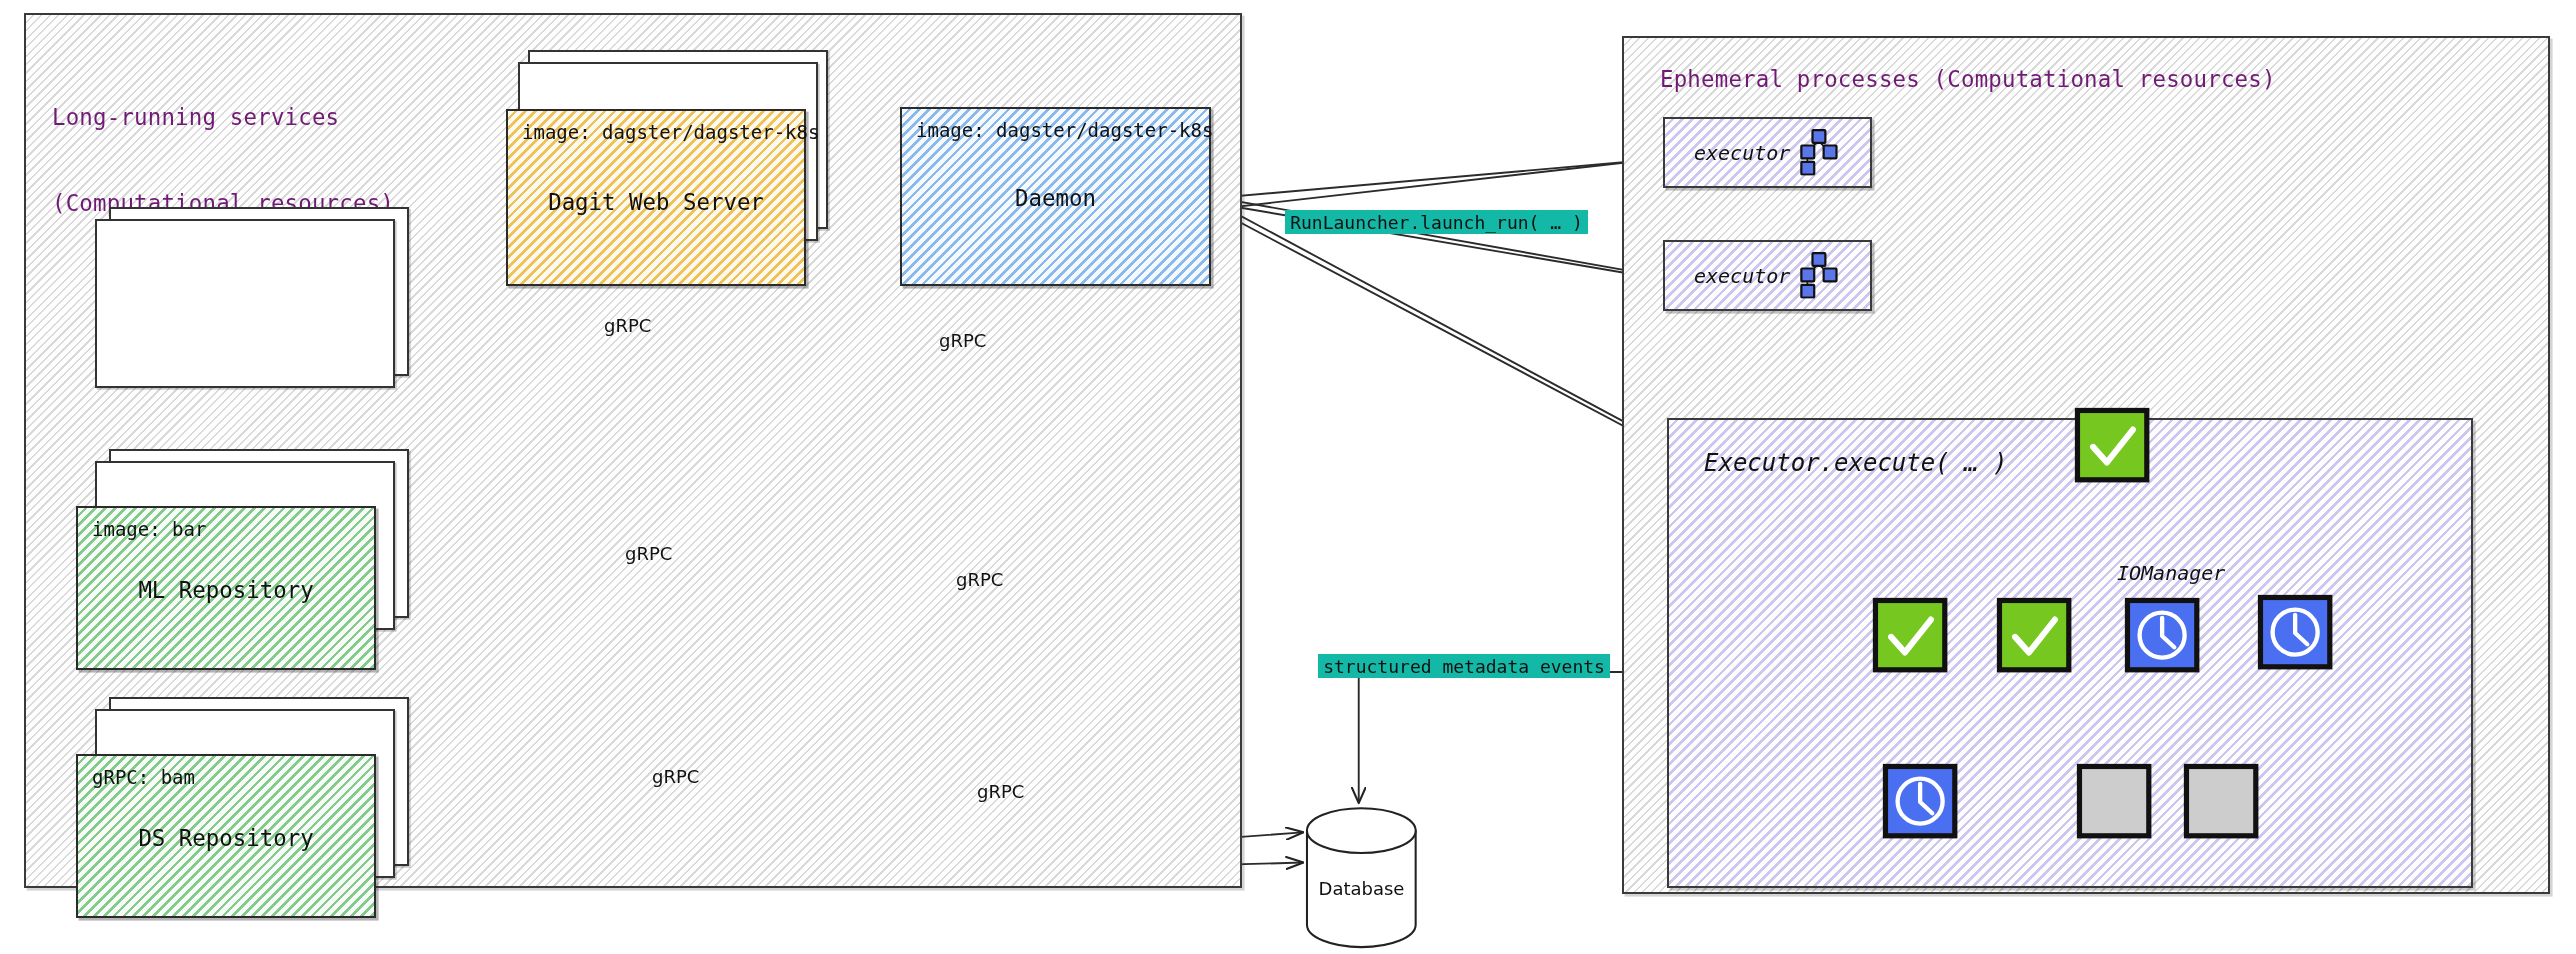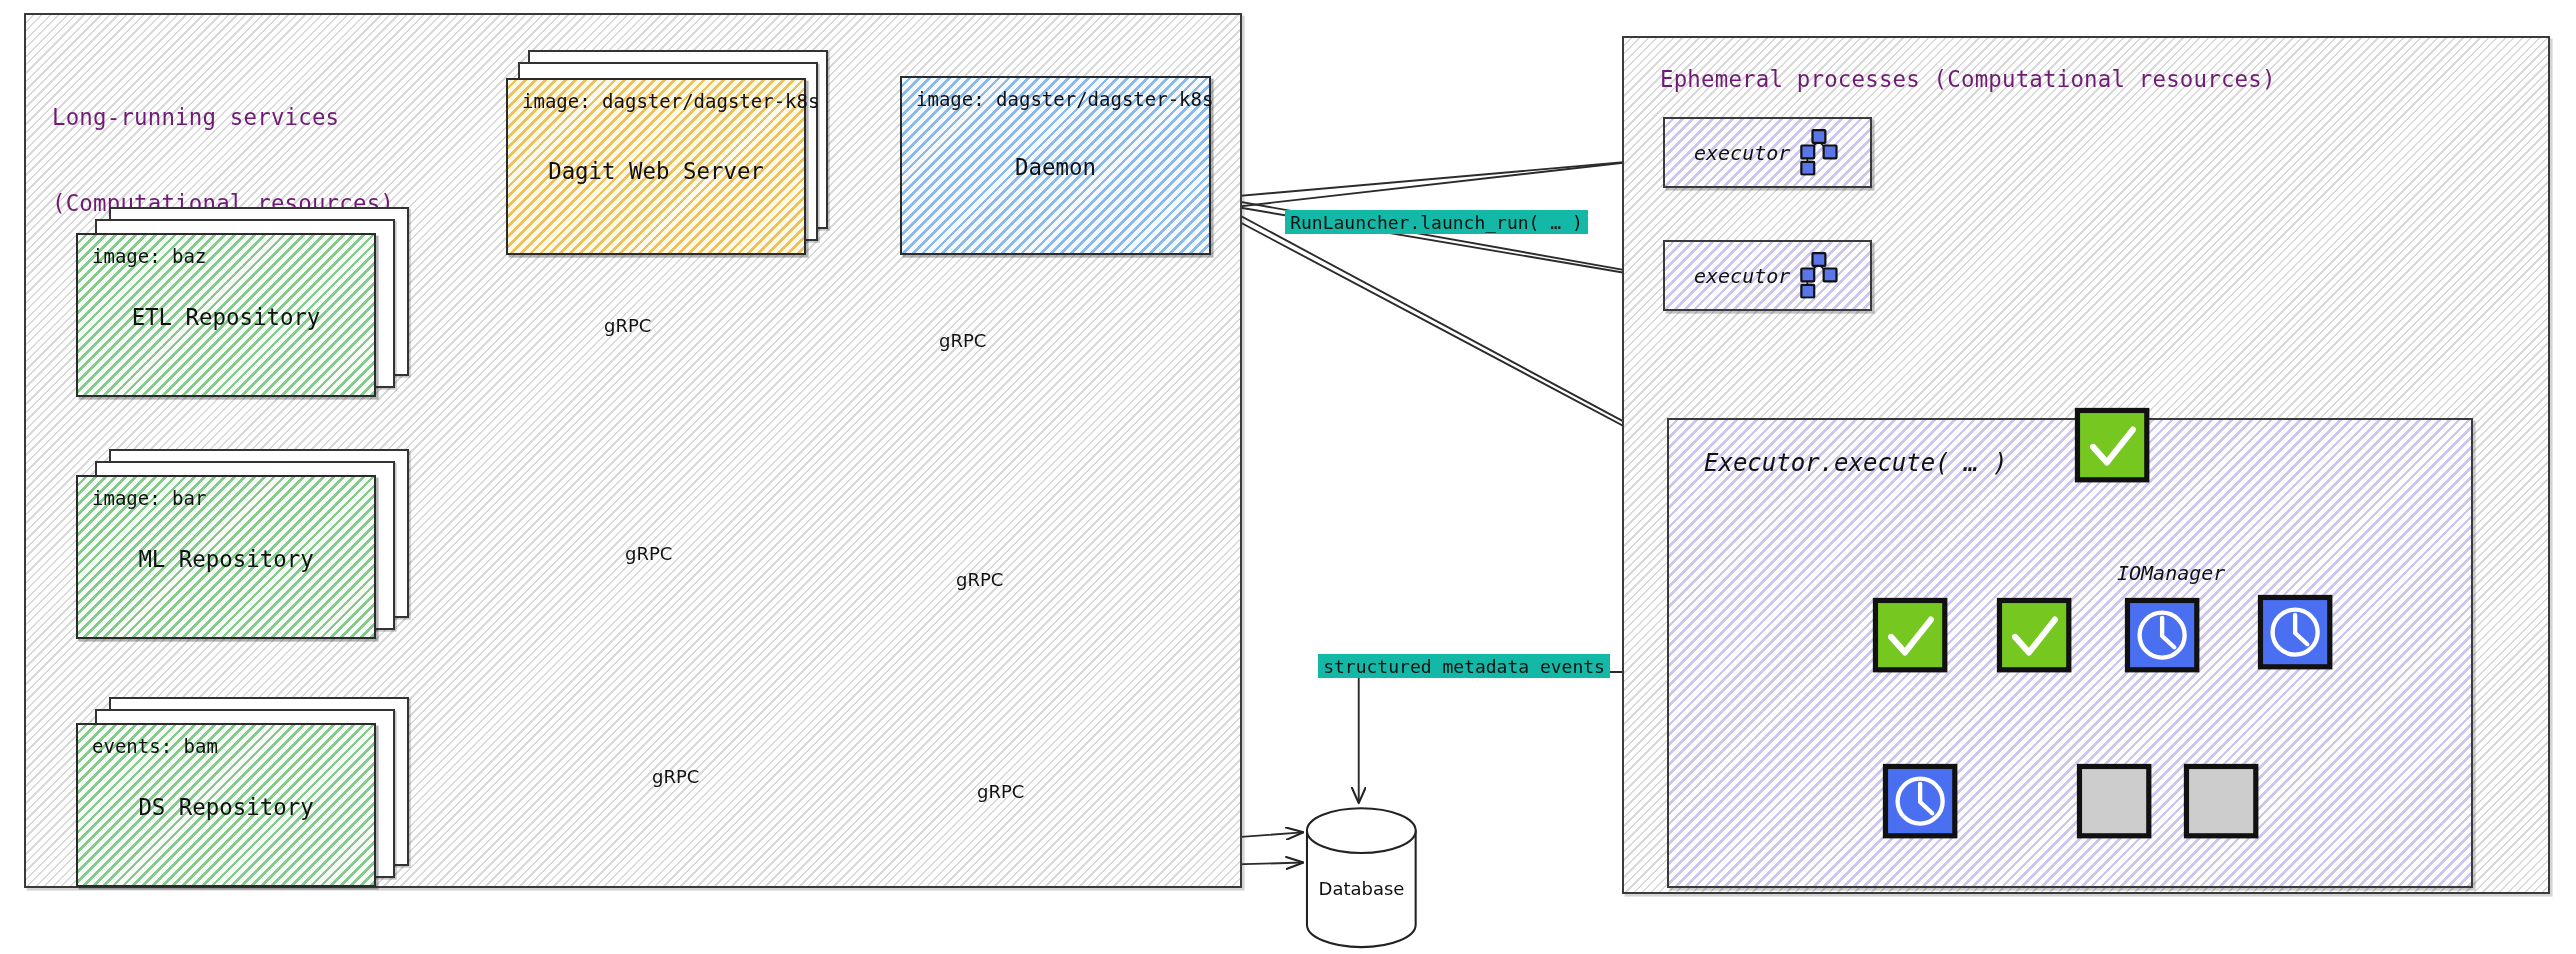--- a/index.html
+++ b/index.html
@@ -34,20 +34,21 @@
   .stack{position:absolute;}
   .stack .sheet{
     position:absolute;box-sizing:border-box;
     border:2.6px solid #333;background:#fff;
     box-shadow:1.7px 1.7px 0 rgba(40,40,40,.25);
   }
   .stack .front{
     position:absolute;box-sizing:border-box;
     border:2.6px solid #2b2b2b;
     box-shadow:2.6px 2.6px 0 rgba(40,40,40,.35);
+    margin-top:31px;
   }
   .front .img-label{
     position:absolute;left:14px;top:10.4px;
     font-size:19px;color:#111;white-space:pre;
   }
   .front .big-label{
     position:absolute;left:0;right:0;
     text-align:center;font-size:22.4px;color:#111;white-space:pre;
   }
 
@@ -204,40 +205,36 @@
   <div class="stack" style="left:900px;top:76px;width:312px;height:181px;">
     <div class="front fill-blue" style="left:0px;top:0px;width:311px;height:179px;">
       <div class="img-label mono">image: dagster/dagster-k8s</div>
       <div class="big-label mono" style="top:76px;">Daemon</div>
     </div>
   </div>
 
   <div class="stack" style="left:76px;top:207px;width:345px;height:190px;">
     <div class="sheet" style="left:33px;top:0px;width:300px;height:169px;"></div>
     <div class="sheet" style="left:19px;top:12px;width:300px;height:169px;"></div>
-    <div class="front fill-green" style="left:0px;top:26px;width:300px;height:164px;">
-      <div class="img-label mono">image: baz</div>
-      <div class="big-label mono" style="top:69px;">ETL Repository</div>
-    </div>
   </div>
 
   <div class="stack" style="left:76px;top:449px;width:345px;height:190px;">
     <div class="sheet" style="left:33px;top:0px;width:300px;height:169px;"></div>
     <div class="sheet" style="left:19px;top:12px;width:300px;height:169px;"></div>
     <div class="front fill-green" style="left:0px;top:26px;width:300px;height:164px;">
       <div class="img-label mono">image: bar</div>
       <div class="big-label mono" style="top:69px;">ML Repository</div>
     </div>
   </div>
 
   <div class="stack" style="left:76px;top:697px;width:345px;height:190px;">
     <div class="sheet" style="left:33px;top:0px;width:300px;height:169px;"></div>
     <div class="sheet" style="left:19px;top:12px;width:300px;height:169px;"></div>
     <div class="front fill-green" style="left:0px;top:26px;width:300px;height:164px;">
-      <div class="img-label mono">events: bam</div>
+      <div class="img-label mono">gRPC: bam</div>
       <div class="big-label mono" style="top:69px;">DS Repository</div>
     </div>
   </div>
 
   <div class="edge-label sans" style="left:604px;top:315px;">gRPC</div>
   <div class="edge-label sans" style="left:939px;top:330px;">gRPC</div>
   <div class="edge-label sans" style="left:625px;top:543px;">gRPC</div>
   <div class="edge-label sans" style="left:956px;top:569px;">gRPC</div>
   <div class="edge-label sans" style="left:652px;top:766px;">gRPC</div>
   <div class="edge-label sans" style="left:977px;top:781px;">gRPC</div>

